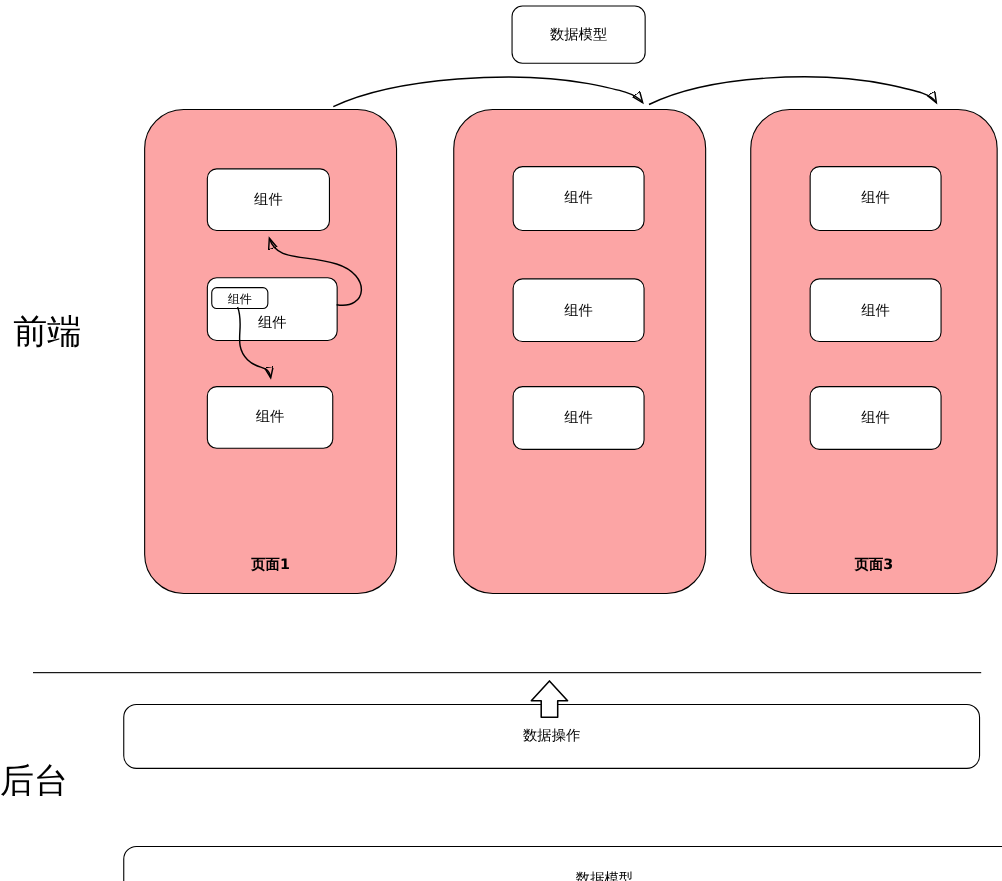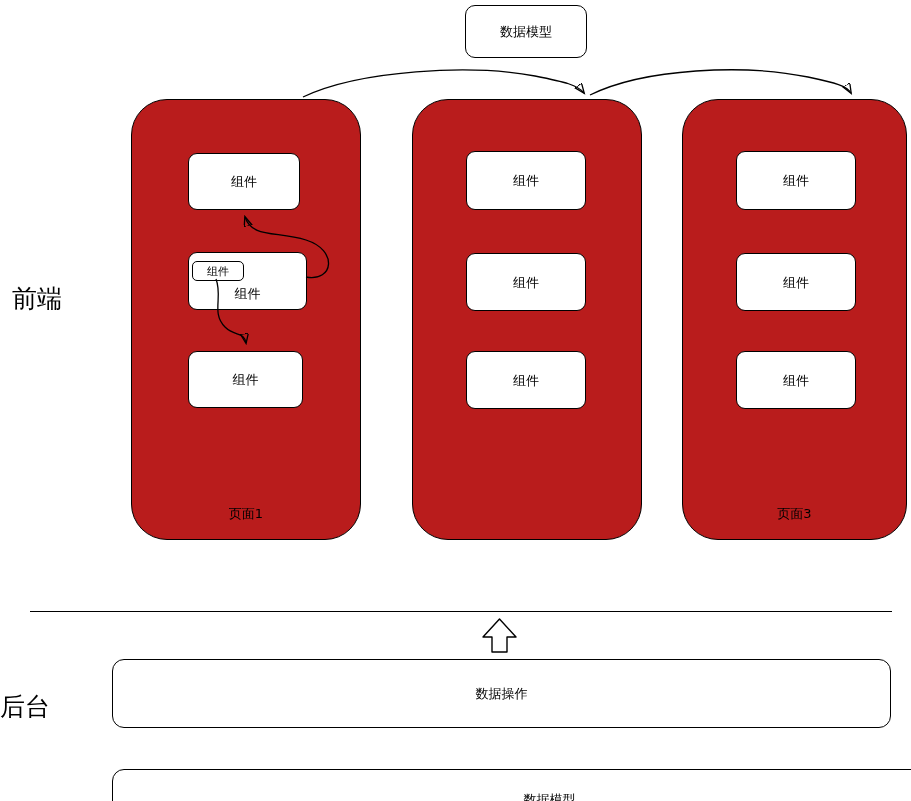--- a/index.html
+++ b/index.html
@@ -8,39 +8,39 @@
     font-family:"DejaVu Sans","Liberation Sans",sans-serif;color:#000000;
     overflow:hidden;
   }
   .box{
     position:absolute;box-sizing:border-box;background:#ffffff;
     border:1.5px solid #000000;border-radius:9px;
     display:flex;align-items:center;justify-content:center;
     font-size:13px;line-height:1;white-space:nowrap;
   }
   .page{
-    position:absolute;box-sizing:border-box;background:#b91c1c;
+    position:absolute;box-sizing:border-box;background:#fca5a5;
     border:1.5px solid #000000;border-radius:36px;
   }
   .page-label{
     position:absolute;left:0;right:0;bottom:19px;text-align:center;
-    font-size:13px;line-height:1;
+    font-size:13px;line-height:1;font-weight:bold;
   }
   .comp-container{justify-content:flex-start;align-items:flex-start;}
   .container-label{
     position:absolute;left:0;right:0;top:34px;text-align:center;
     font-size:13px;line-height:1;
   }
   .small-box{
     position:absolute;box-sizing:border-box;background:#ffffff;
     border:1.5px solid #000000;border-radius:5px;
     display:flex;align-items:center;justify-content:center;
     font-size:11px;line-height:1;white-space:nowrap;
   }
-  .side-label{position:absolute;font-size:25px;line-height:1.1;}
+  .side-label{position:absolute;font-size:31px;line-height:1.1;}
   .divider{position:absolute;height:0;border-top:1.5px solid #000000;}
   .overlay{position:absolute;left:0;top:0;pointer-events:none;}
   .overlay path{fill:none;stroke:#000000;stroke-width:1.3px;}
 </style>
 </head>
 <body>
 
 <div class="stage">
 
   <div class="side-label" style="left:12px;top:285px">前端</div>
@@ -86,21 +86,21 @@
       <span>组件</span>
     </div>
     <div class="box" style="left:53px;top:251px;width:120px;height:58px">
       <span>组件</span>
     </div>
     <div class="page-label">页面3</div>
   </div>
 
   <div class="divider" style="left:30px;top:611px;width:862px"></div>
 
-  <div class="box" style="left:112px;top:659px;width:779px;height:69px;border-radius:12px">
+  <div class="box" style="left:112px;top:640px;width:779px;height:59px;border-radius:12px">
     <span>数据操作</span>
   </div>
   <div class="box" style="left:112px;top:769px;width:875px;height:61px;border-radius:12px">
     <span>数据模型</span>
   </div>
 
   <svg class="overlay" width="911" height="801" viewBox="0 0 911 801">
     <defs>
       <marker id="arr" markerWidth="12" markerHeight="10" refX="9.5" refY="4" orient="auto" markerUnits="userSpaceOnUse">
         <path d="M0,0 L10,4 L0,8 z" fill="#000000" stroke="none"></path>

